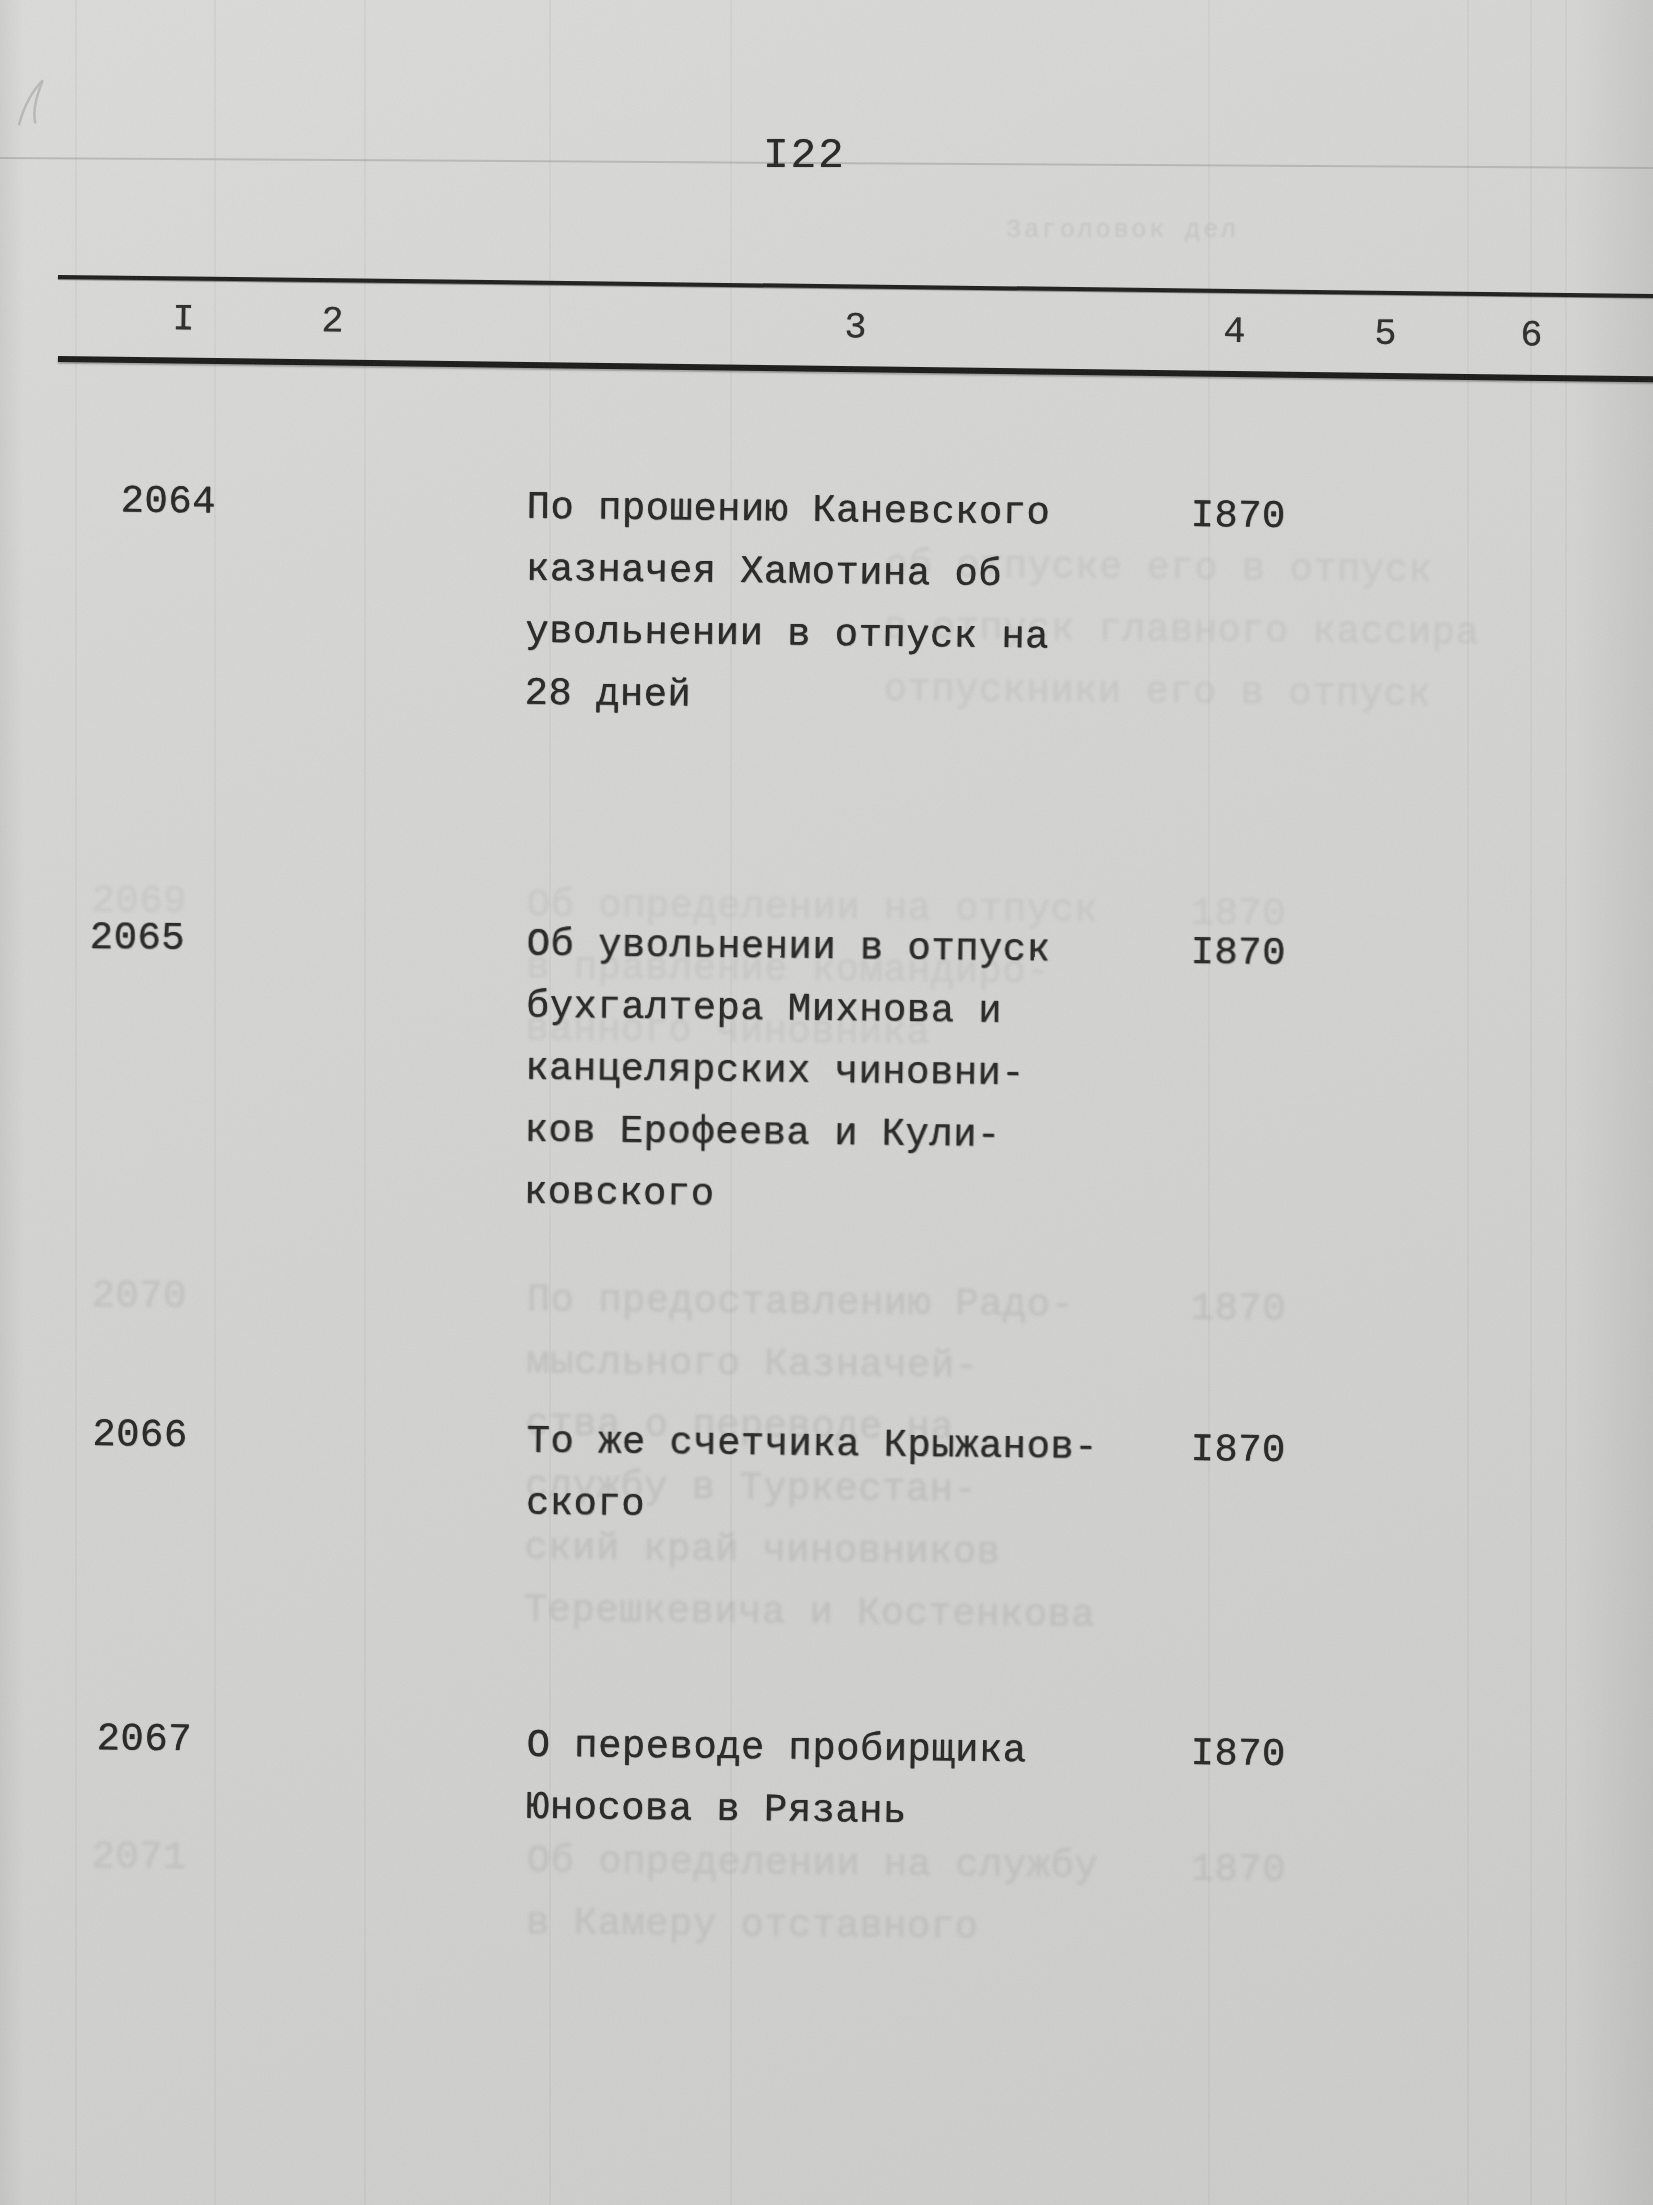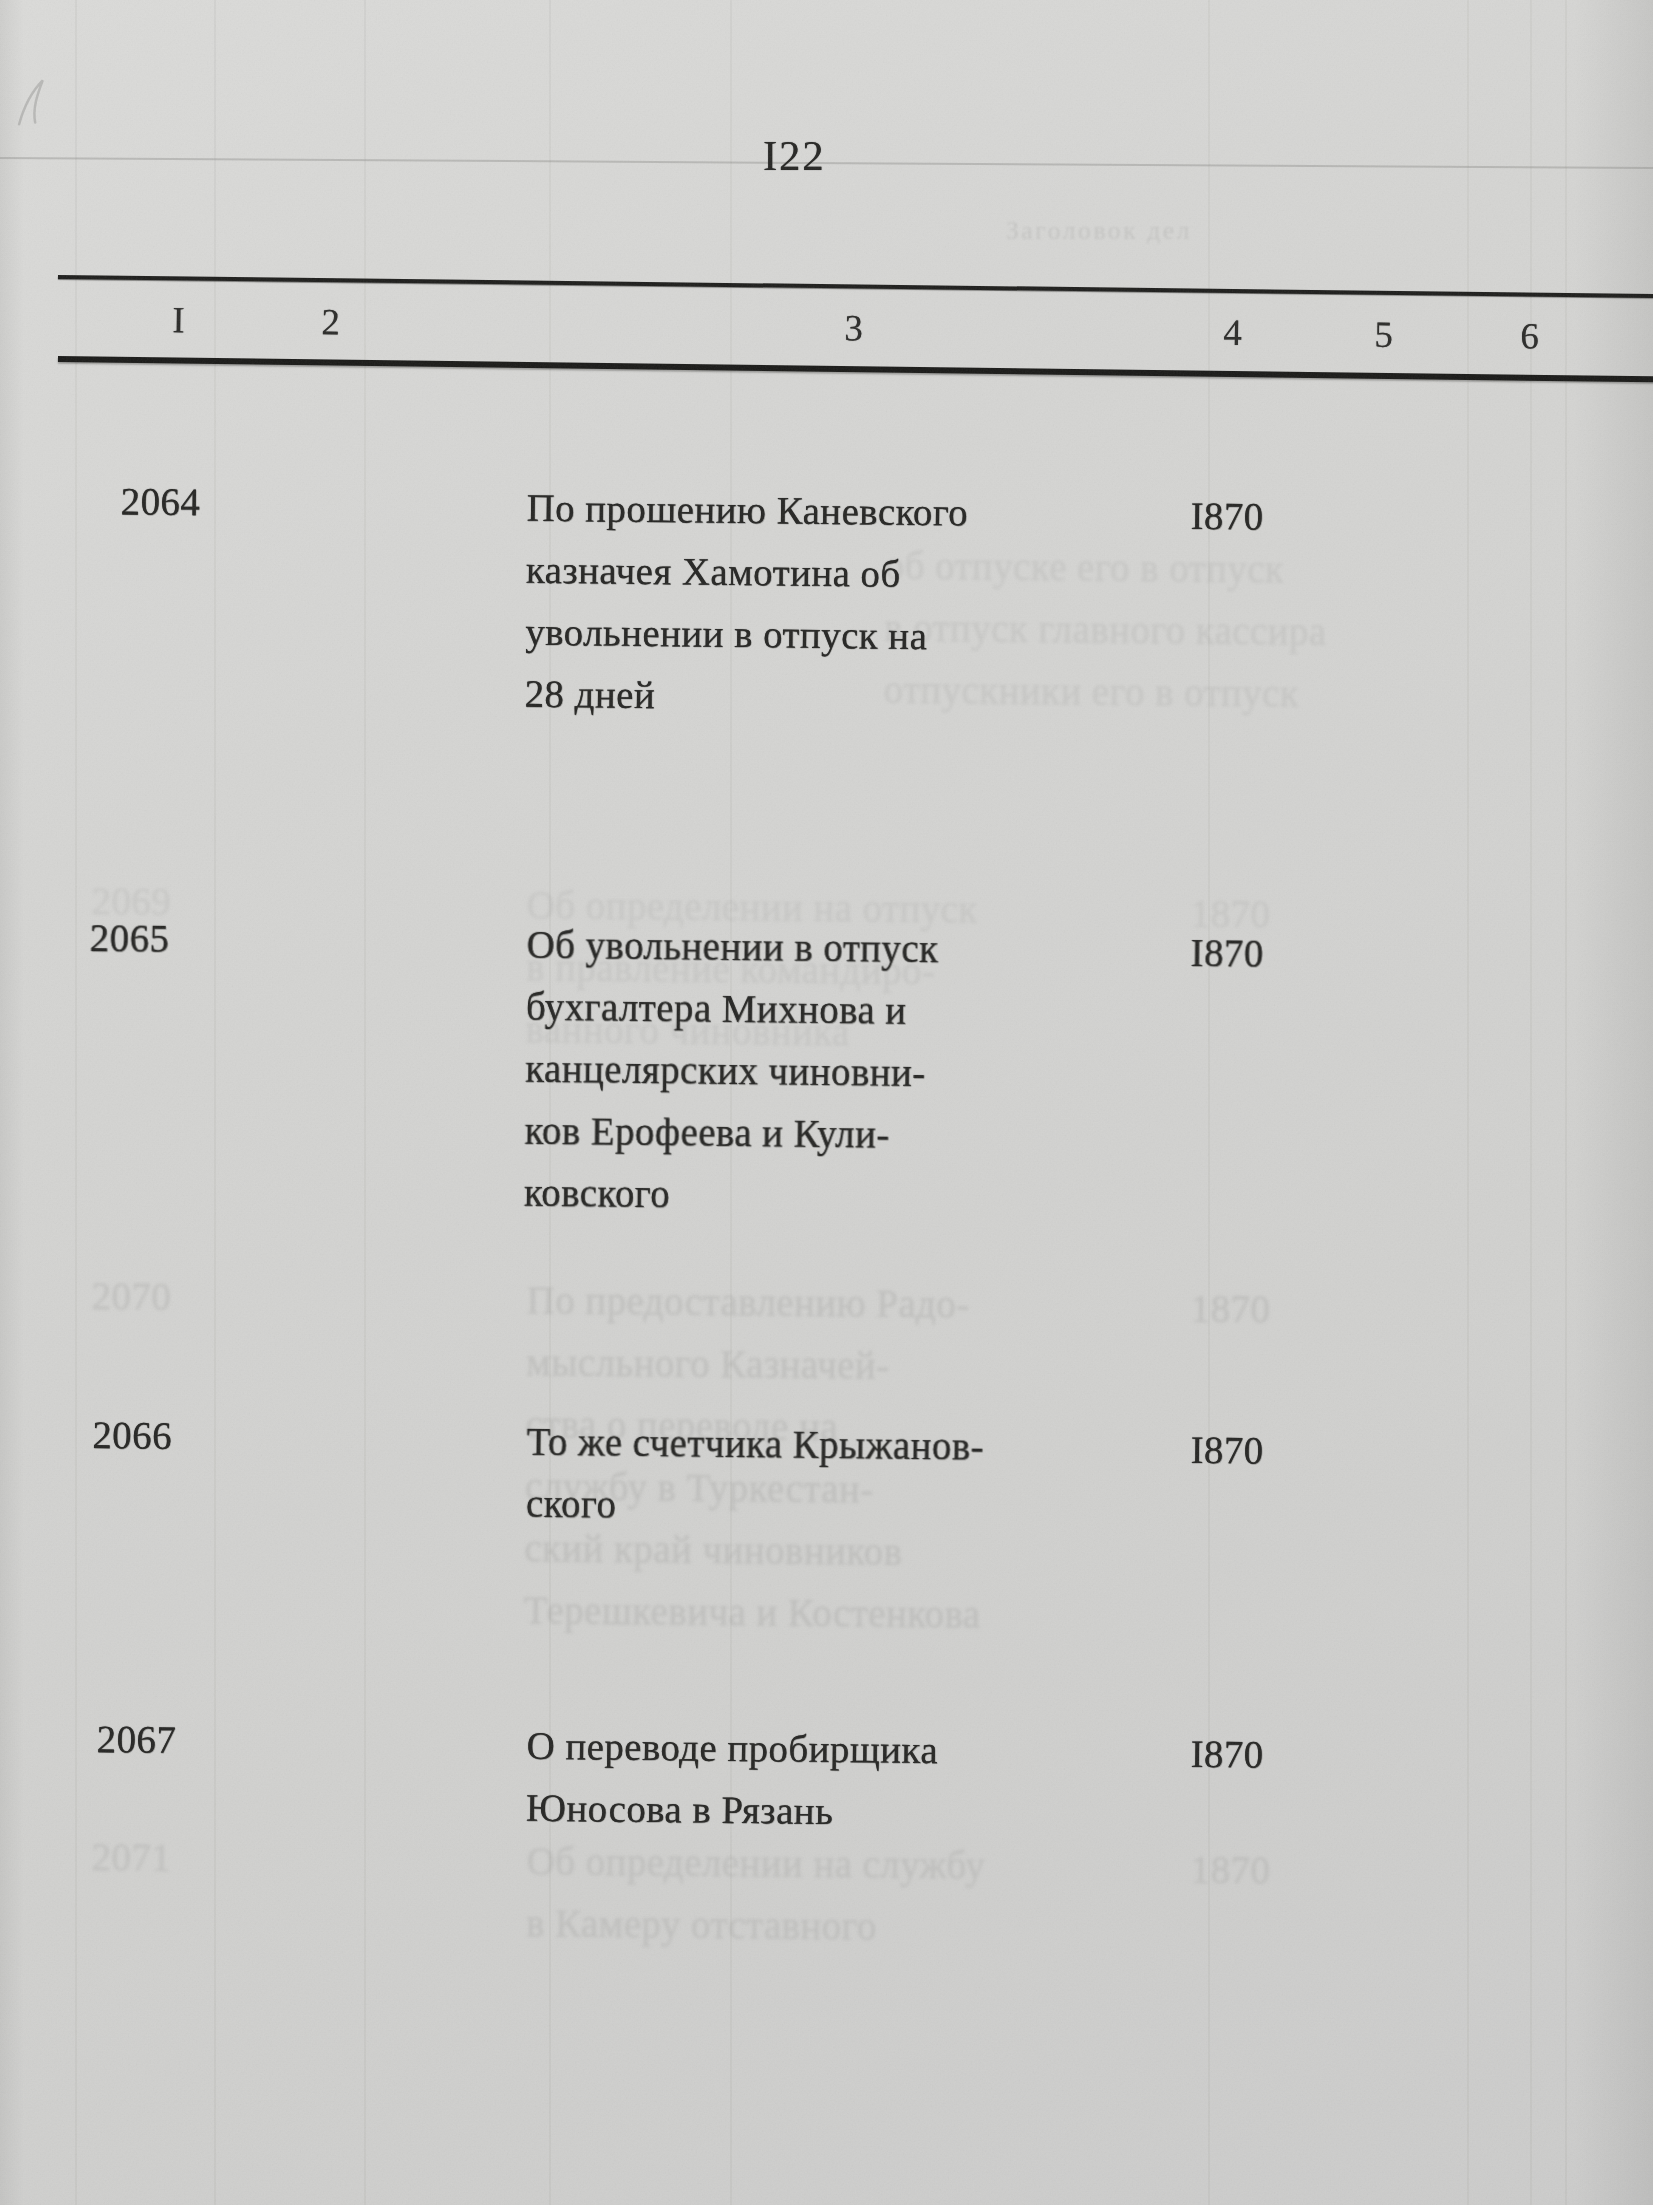--- a/index.html
+++ b/index.html
@@ -2,21 +2,21 @@
 <html style="font-size:13.6px"><head>
 <meta charset="utf-8">
 <style>
   html,body{margin:0;padding:0;background:#777;}
   #page{
     position:relative;
     width:1654px;height:2205px;
     overflow:hidden;
     background:linear-gradient(155deg,#dbdbd9 0%,#d5d5d3 30%,#d1d1cf 65%,#ccaptcha 100%);
     background:linear-gradient(155deg,#dbdbd9 0%,#d5d5d3 30%,#d1d1cf 65%,#cccccb 100%);
-    font-family:Liberation Serif, serif;
+    font-family:Liberation Mono, monospace;
     color:#262624;
   }
   .typed{
     font-size:39px;line-height:62px;letter-spacing:0.4px;white-space:pre;
     text-shadow:0 0 0.9px rgba(25,25,23,.75),0.6px 0.6px 0 rgba(45,45,43,.28);
   }
   #page-number{
     position:absolute;left:763px;top:133px;
     font-size:43px;line-height:46px;letter-spacing:1.7px;
     text-shadow:0 0 0.9px rgba(25,25,23,.8);

